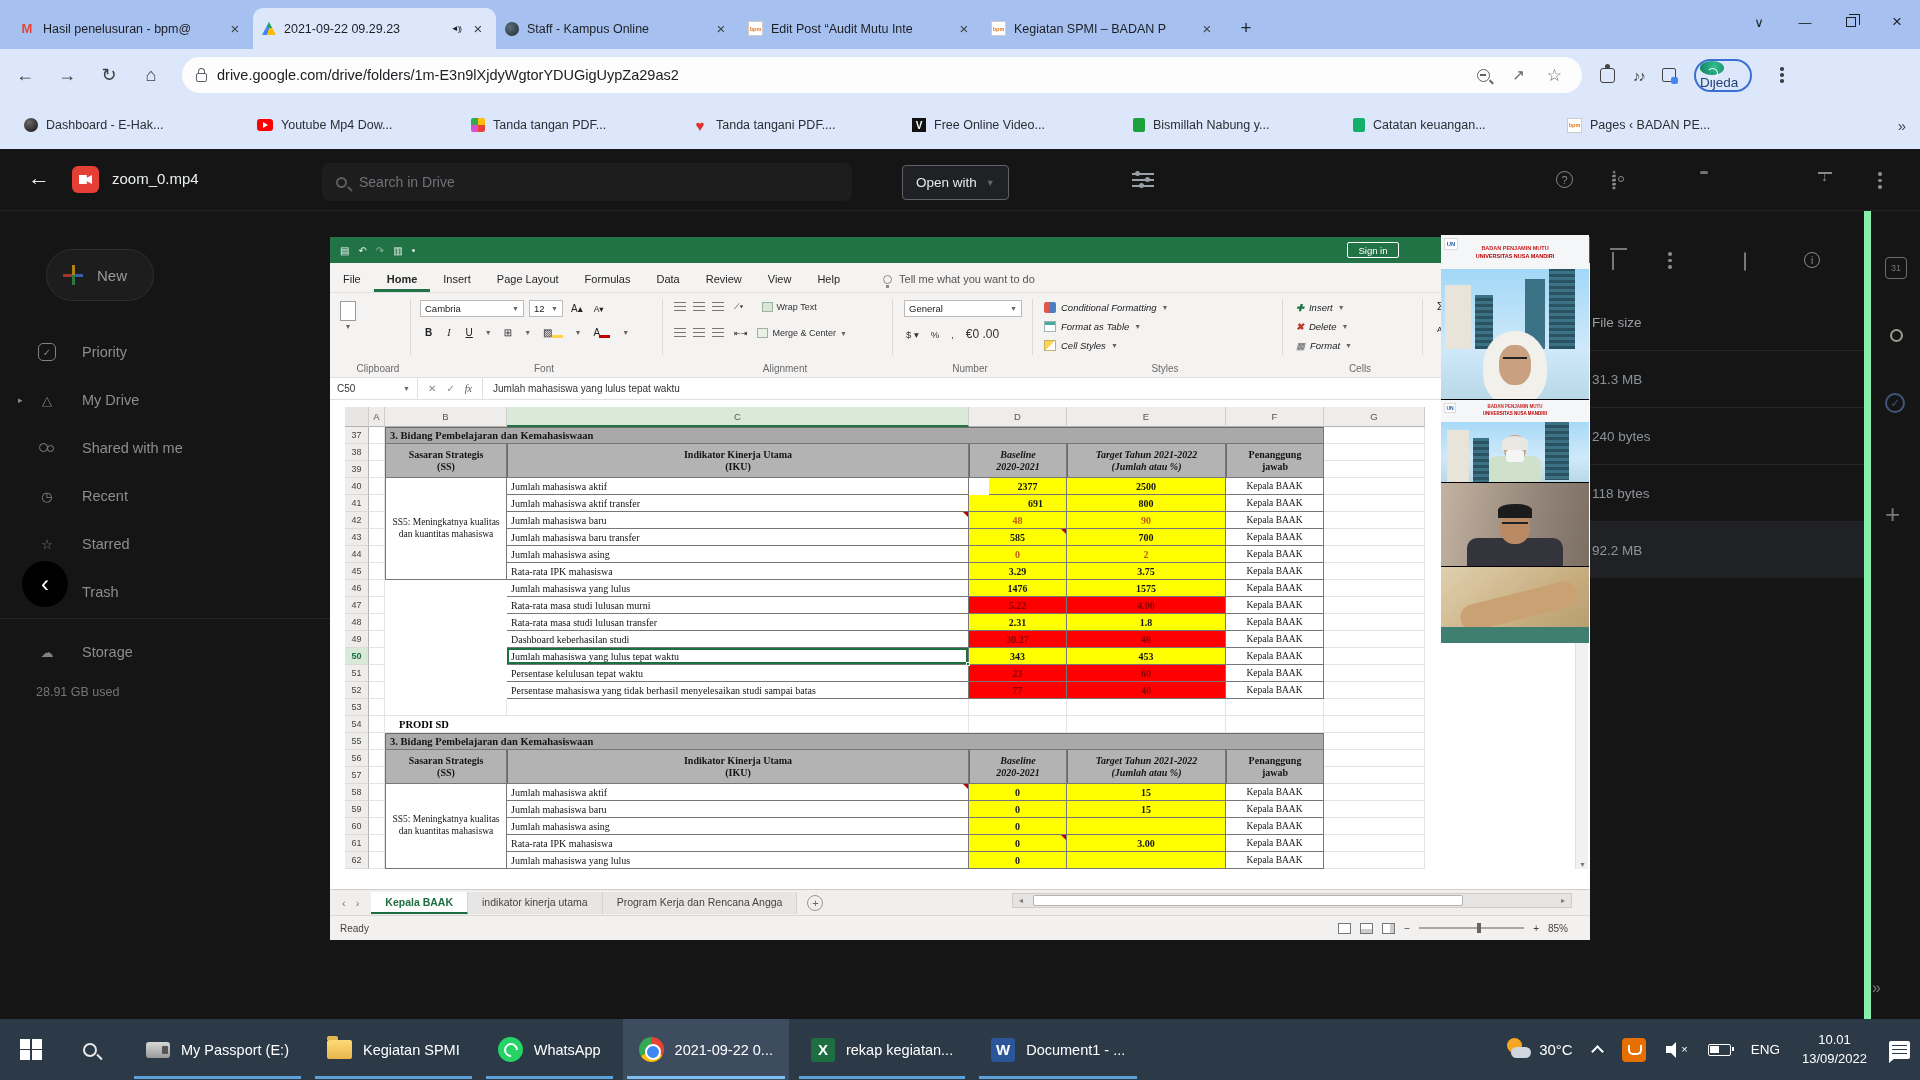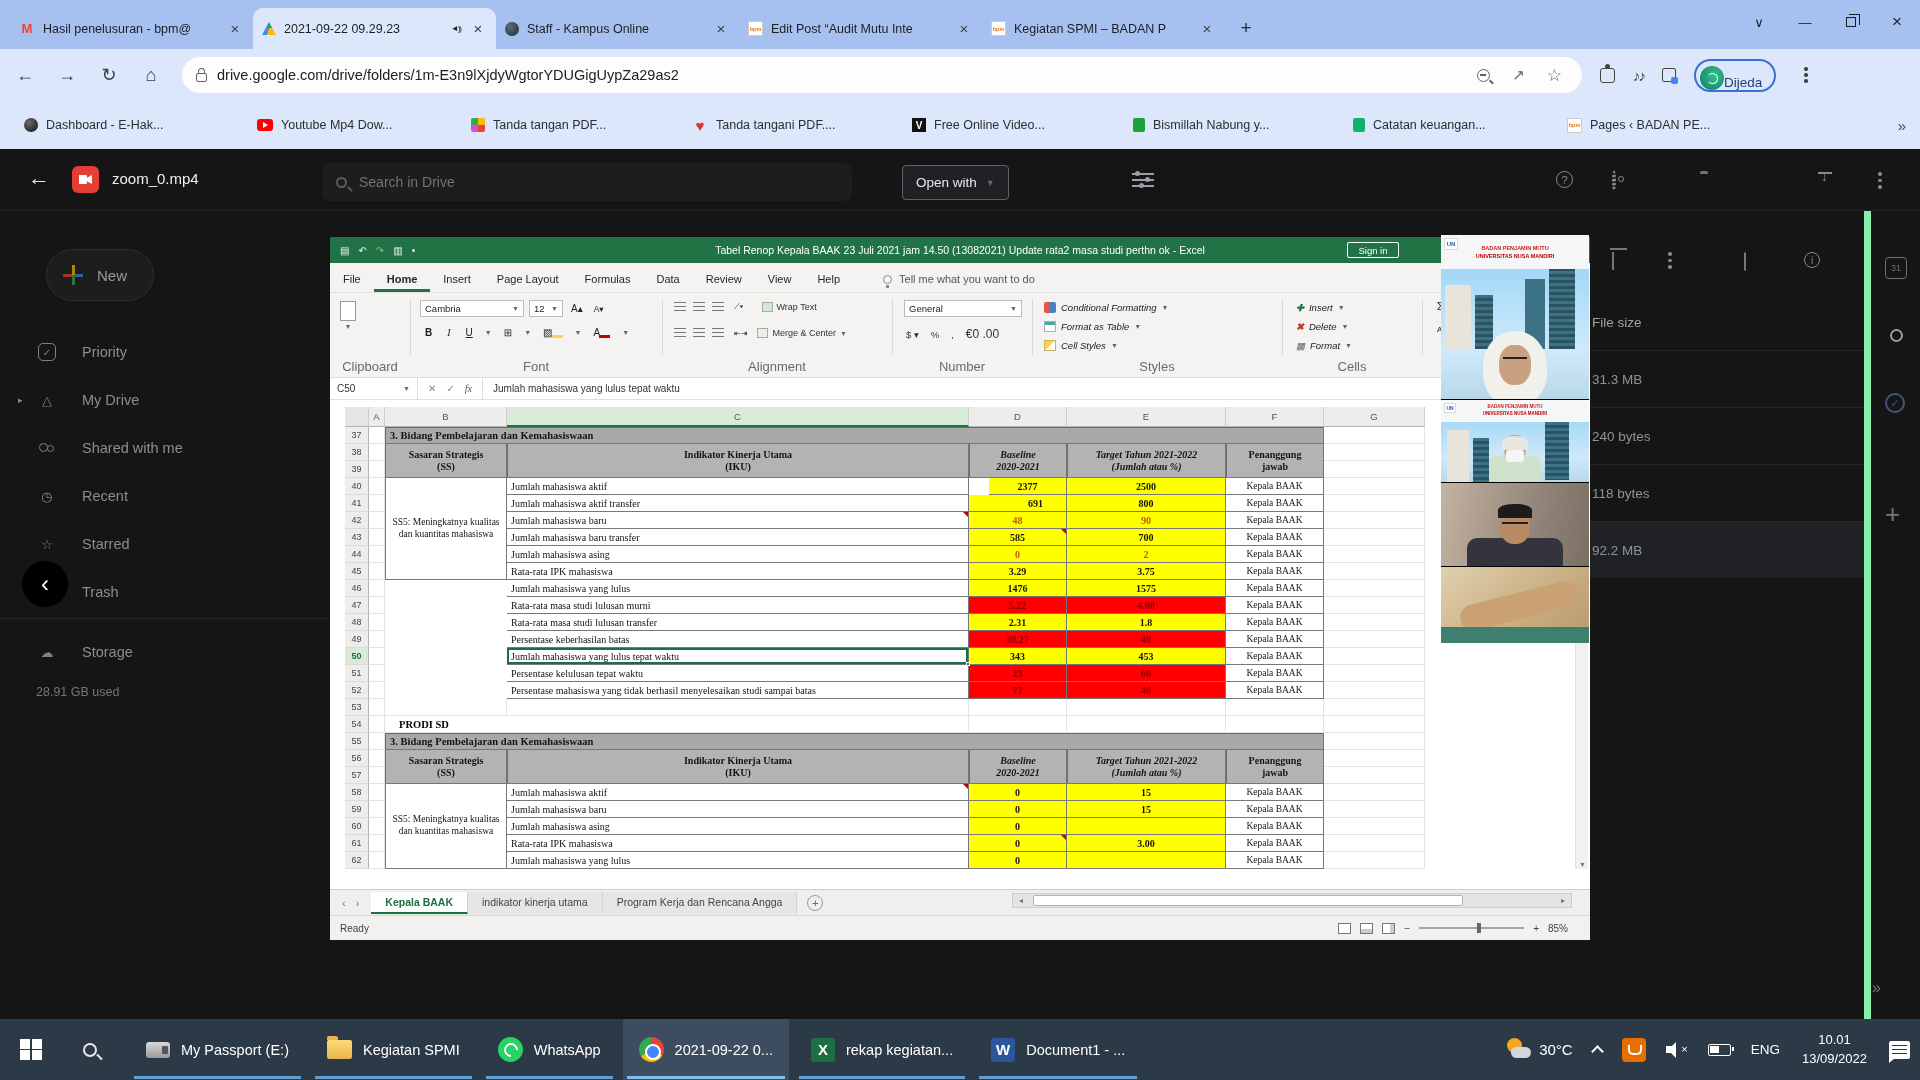--- a/index.html
+++ b/index.html
@@ -38,21 +38,21 @@
   .zoomout::before{content:'';position:absolute;left:2px;top:4.5px;width:6px;height:1.7px;background:#5f6368;}
   .zoomout::after{content:'';position:absolute;left:11px;top:11px;width:5px;height:1.7px;background:#5f6368;transform:rotate(45deg);}
   .shareic{font-size:15px;}
   .starlg{font-size:17px;}
   #toolright{display:flex;align-items:center;gap:18px;margin-left:18px;color:#3c4043;}
   .puzzle{width:15px;height:15px;border:1.8px solid #444;border-radius:3px;position:relative;}
   .puzzle::before{content:'';position:absolute;left:4px;top:-5px;width:5px;height:5px;background:#444;border-radius:50%;}
   .plist{font-size:15px;letter-spacing:-2px;}
   .extsq{width:14px;height:14px;border:1.8px solid #444;border-radius:2px;position:relative;}
   .extsq::after{content:'';position:absolute;right:-3px;bottom:-3px;width:7px;height:7px;background:#4285f4;border-radius:2px;}
-  #avatarpill{display:flex;align-items:flex-end;border:2px solid #3b6fd4;border-radius:17px;height:33px;padding:0 12px 0 4px;}
+  #avatarpill{display:flex;align-items:flex-start;border:2px solid #3b6fd4;border-radius:17px;height:33px;padding:0 12px 0 4px;flex-direction:column;}
   .avcirc{width:24px;height:24px;border-radius:50%;background:radial-gradient(circle at 60% 40%,#35c08f,#0d7a5f);position:relative;}
   .avcirc::after{content:'';position:absolute;left:7px;top:7px;width:9px;height:9px;border:1.6px solid #fff;border-radius:50%;border-left-color:transparent;}
   #profname{font-size:13.5px;color:#1f3f77;}
   .dots3{display:flex;flex-direction:column;gap:2.5px;padding:0 10px;}
   .dots3 i{width:3.5px;height:3.5px;background:#3c4043;border-radius:50%;}
 
   
   #bookmarks{position:absolute;left:0;top:101px;width:1920px;height:48px;background:#dce7fb;display:flex;align-items:center;}
   .bk{position:absolute;display:flex;align-items:center;gap:8px;font-size:12.5px;color:#2b2f33;white-space:nowrap;}
   .bki{width:16px;height:16px;display:flex;align-items:center;justify-content:center;flex:none;}
@@ -143,21 +143,21 @@
   #xtitletext{position:absolute;left:0;right:0;text-align:center;font-size:10.5px;color:#fff;white-space:nowrap;}
   #signin{position:absolute;left:1017px;top:5px;width:52px;height:16px;border:1px solid #fff;border-radius:2px;color:#fff;font-size:9.5px;display:flex;align-items:center;justify-content:center;}
   #xribbontabs{position:absolute;left:0;top:26px;width:100%;height:30px;background:#f5f3f2;display:flex;align-items:flex-end;gap:0;border-bottom:1px solid #e3e1e0;}
   .rtab{padding:6px 13px 7px;font-size:11px;color:#262626;}
   .rtab.act{border-bottom:3px solid #217346;font-weight:bold;padding-bottom:4px;}
   #tellme{display:flex;align-items:center;gap:7px;margin-left:30px;padding-bottom:7px;font-size:11px;color:#555;}
   .bulb{width:9px;height:9px;border:1.5px solid #8a8a8a;border-radius:50%;position:relative;}
   .bulb::after{content:'';position:absolute;left:2px;top:9px;width:3px;height:3px;background:#8a8a8a;}
   #xribbon{position:absolute;left:0;top:56px;width:100%;height:84px;background:#f5f3f2;font-size:9px;color:#333;}
   .rgdiv{position:absolute;top:6px;bottom:22px;width:1px;background:#ddd9d6;}
-  #rlabels{position:absolute;left:0;bottom:3px;display:flex;color:#6a6a6a;font-size:13px;}
+  #rlabels{position:absolute;left:8px;bottom:3px;display:flex;color:#6a6a6a;font-size:10px;}
   #rlabels span{text-align:center;}
   .rrow{position:absolute;display:flex;align-items:center;gap:5px;}
   .selbox{height:17px;border:1px solid #bdbab7;background:#fff;display:flex;align-items:center;justify-content:space-between;padding:0 4px;font-size:9.5px;color:#222;}
   .chv{font-size:7px;color:#666;}
   .fbtn{font-size:10px;color:#222;padding:0 3px;}
   .fbtn.b{font-weight:bold;} .fbtn.i{font-style:italic;font-family:"Liberation Serif",serif;} .fbtn.u{text-decoration:underline;}
   .colorbar{display:inline-block;width:11px;height:3px;margin-left:-1px;vertical-align:bottom;}
   .alni{width:12px;height:10px;background:repeating-linear-gradient(#777 0 1.5px,transparent 1.5px 4px);}
   .wrapbtn,.mergebtn{display:flex;align-items:center;gap:4px;font-size:9px;color:#333;}
   .miniic{width:11px;height:10px;background:#d8e5d8;border:1px solid #9ab39a;}
@@ -517,21 +517,20 @@
   <div id="videoframe">
     <div id="excel">
       <div id="xtitle">
         <span id="qat">
           <span>▤</span>
           <span>↶</span>
           <span style="opacity:.5;">↷</span>
           <span>▥</span>
           <span>•</span>
         </span>
-        <span id="xtitletext">Tabel Renop Kepala BAAK 23 Juli 2021 jam 14.50 (13082021) Update rata2 masa studi perthn ok  -  Excel</span>
         <span id="signin">Sign in</span>
       </div>
       <div id="xribbontabs">
         <span class="rtab">File</span>
           <span class="rtab act">Home</span>
           <span class="rtab">Insert</span>
           <span class="rtab">Page Layout</span>
           <span class="rtab">Formulas</span>
           <span class="rtab">Data</span>
           <span class="rtab">Review</span>
@@ -775,21 +774,21 @@
           <div class="rn" style="grid-area: 12 / 1;">48</div>
           <div class="gc" style="grid-area: 12 / 2;"></div>
           <div class="gc" style="grid-area: 12 / 8;"></div>
           <div class="tc cc" style="grid-area: 12 / 4;">Rata-rata masa studi lulusan transfer</div>
           <div class="tc vc yc" style="grid-area: 12 / 5;">2.31</div>
           <div class="tc vc yc" style="grid-area: 12 / 6;">1.8</div>
           <div class="tc fc" style="grid-area: 12 / 7;">Kepala BAAK</div>
           <div class="rn" style="grid-area: 13 / 1;">49</div>
           <div class="gc" style="grid-area: 13 / 2;"></div>
           <div class="gc" style="grid-area: 13 / 8;"></div>
-          <div class="tc cc" style="grid-area: 13 / 4;">Persentase keberhasilan batas</div>
+          <div class="tc cc" style="grid-area: 13 / 4;">Dashboard keberhasilan studi</div>
           <div class="tc vc rc" style="grid-area: 13 / 5;">30.27</div>
           <div class="tc vc rc" style="grid-area: 13 / 6;">40</div>
           <div class="tc fc" style="grid-area: 13 / 7;">Kepala BAAK</div>
           <div class="rn rn-cur" style="grid-area: 14 / 1;">50</div>
           <div class="gc" style="grid-area: 14 / 2;"></div>
           <div class="gc" style="grid-area: 14 / 8;"></div>
           <div class="tc cc selcell" style="grid-area: 14 / 4;">Jumlah mahasiswa yang lulus tepat waktu<span class="fh"></span></div>
           <div class="tc vc yc" style="grid-area: 14 / 5;">343</div>
           <div class="tc vc yc" style="grid-area: 14 / 6;">453</div>
           <div class="tc fc" style="grid-area: 14 / 7;">Kepala BAAK</div>

